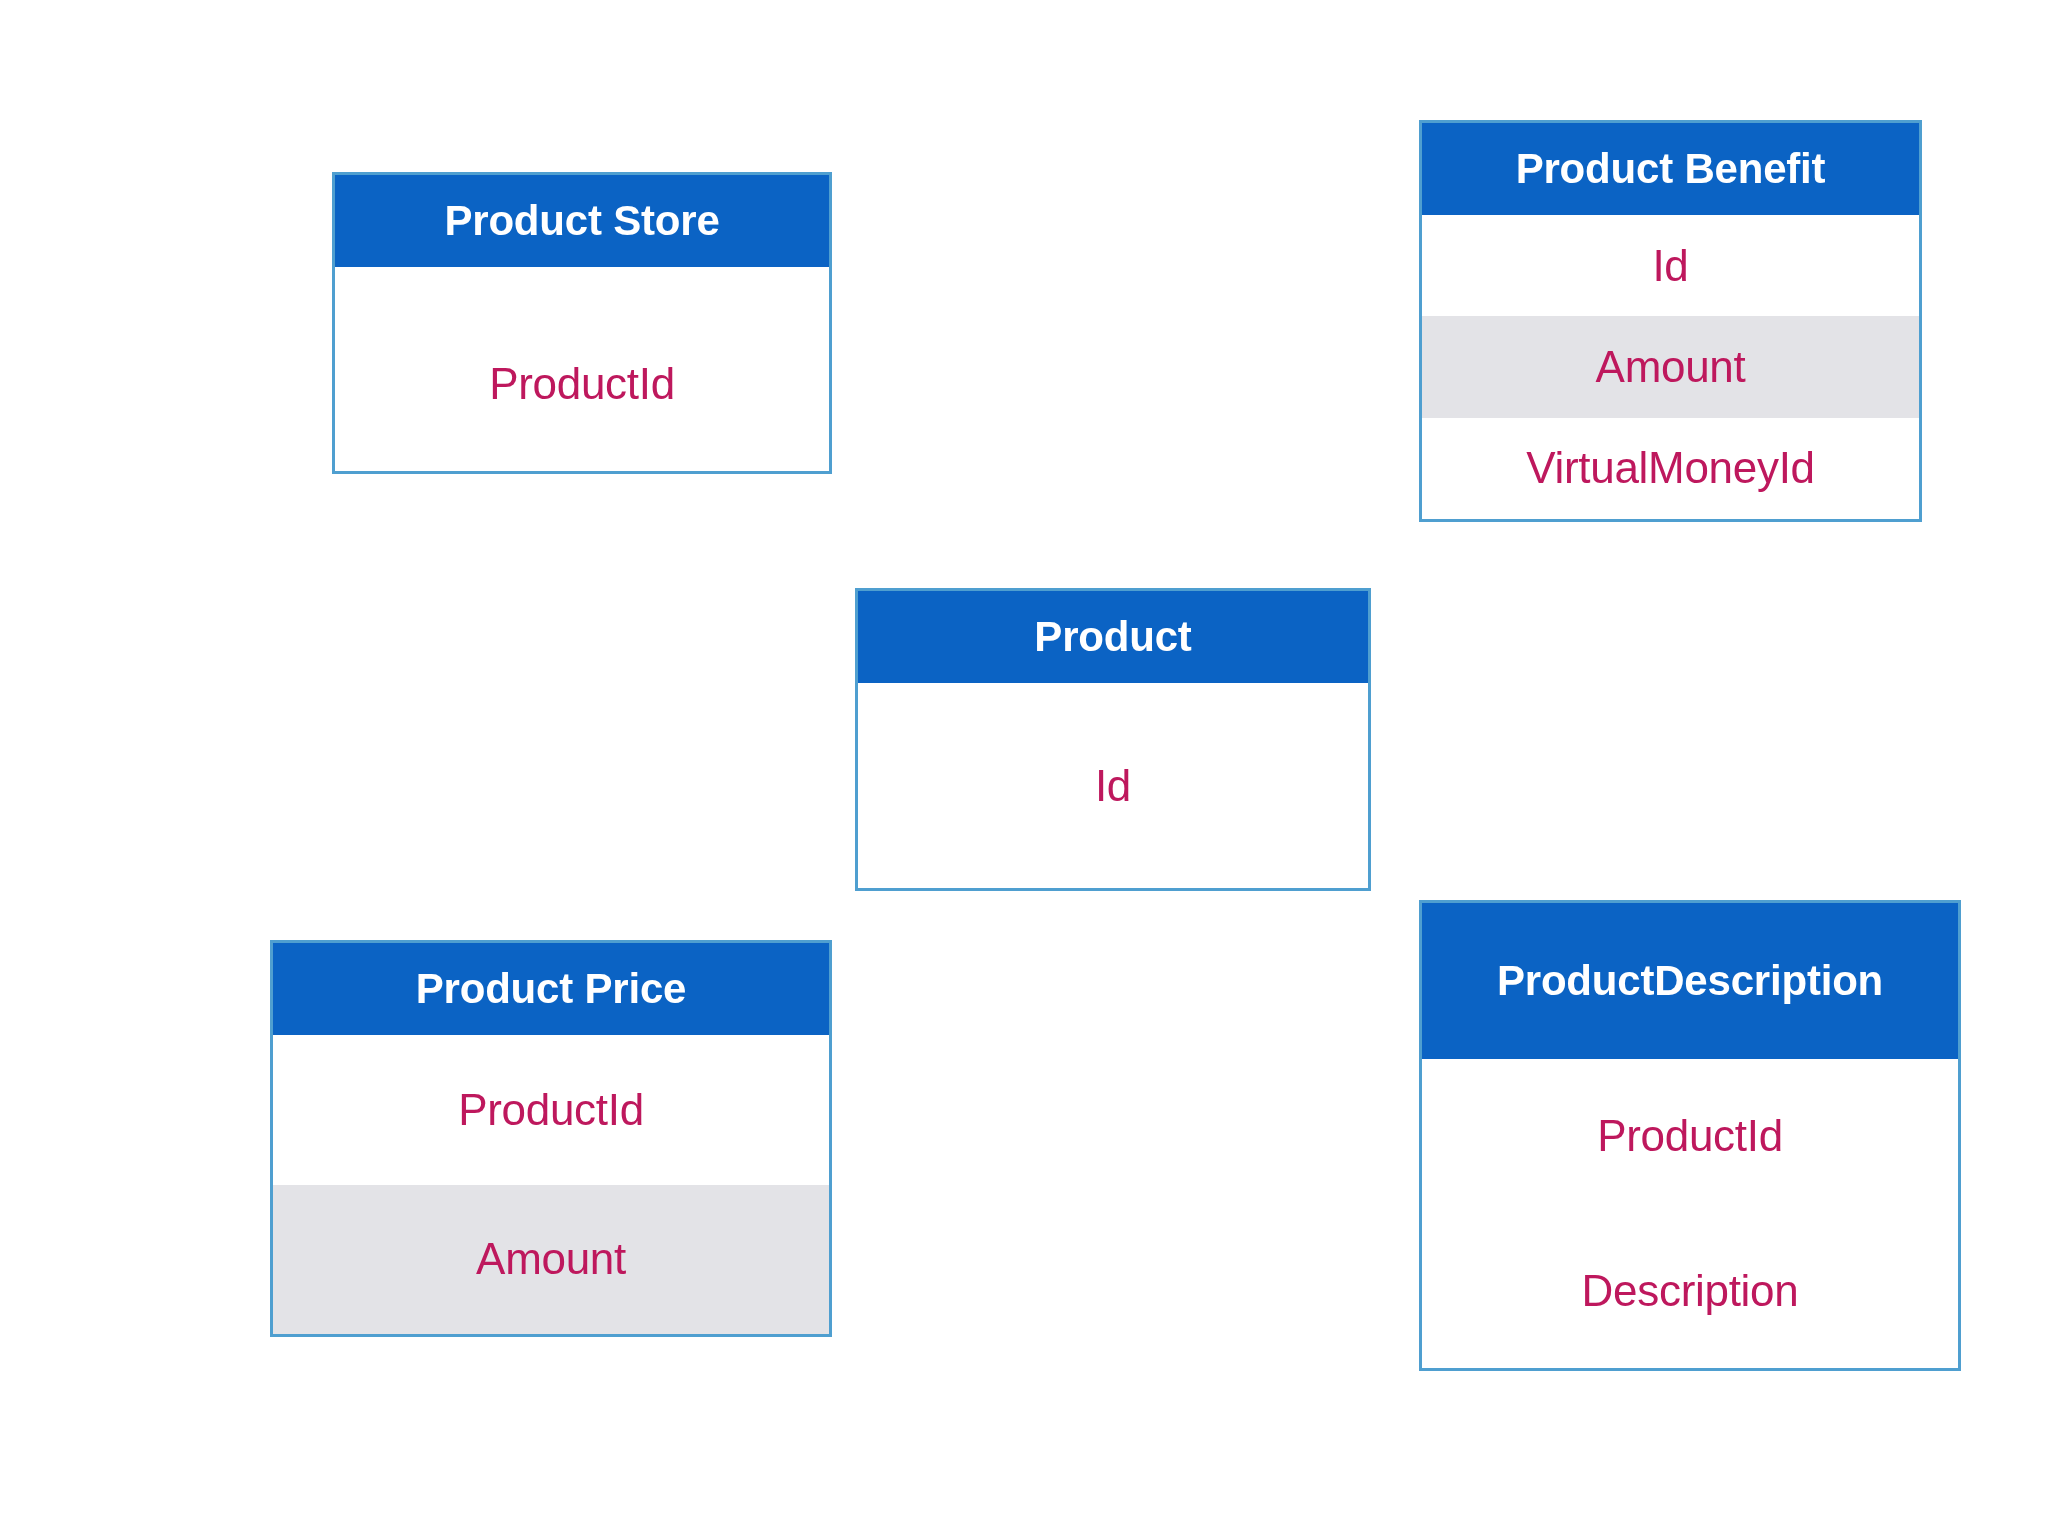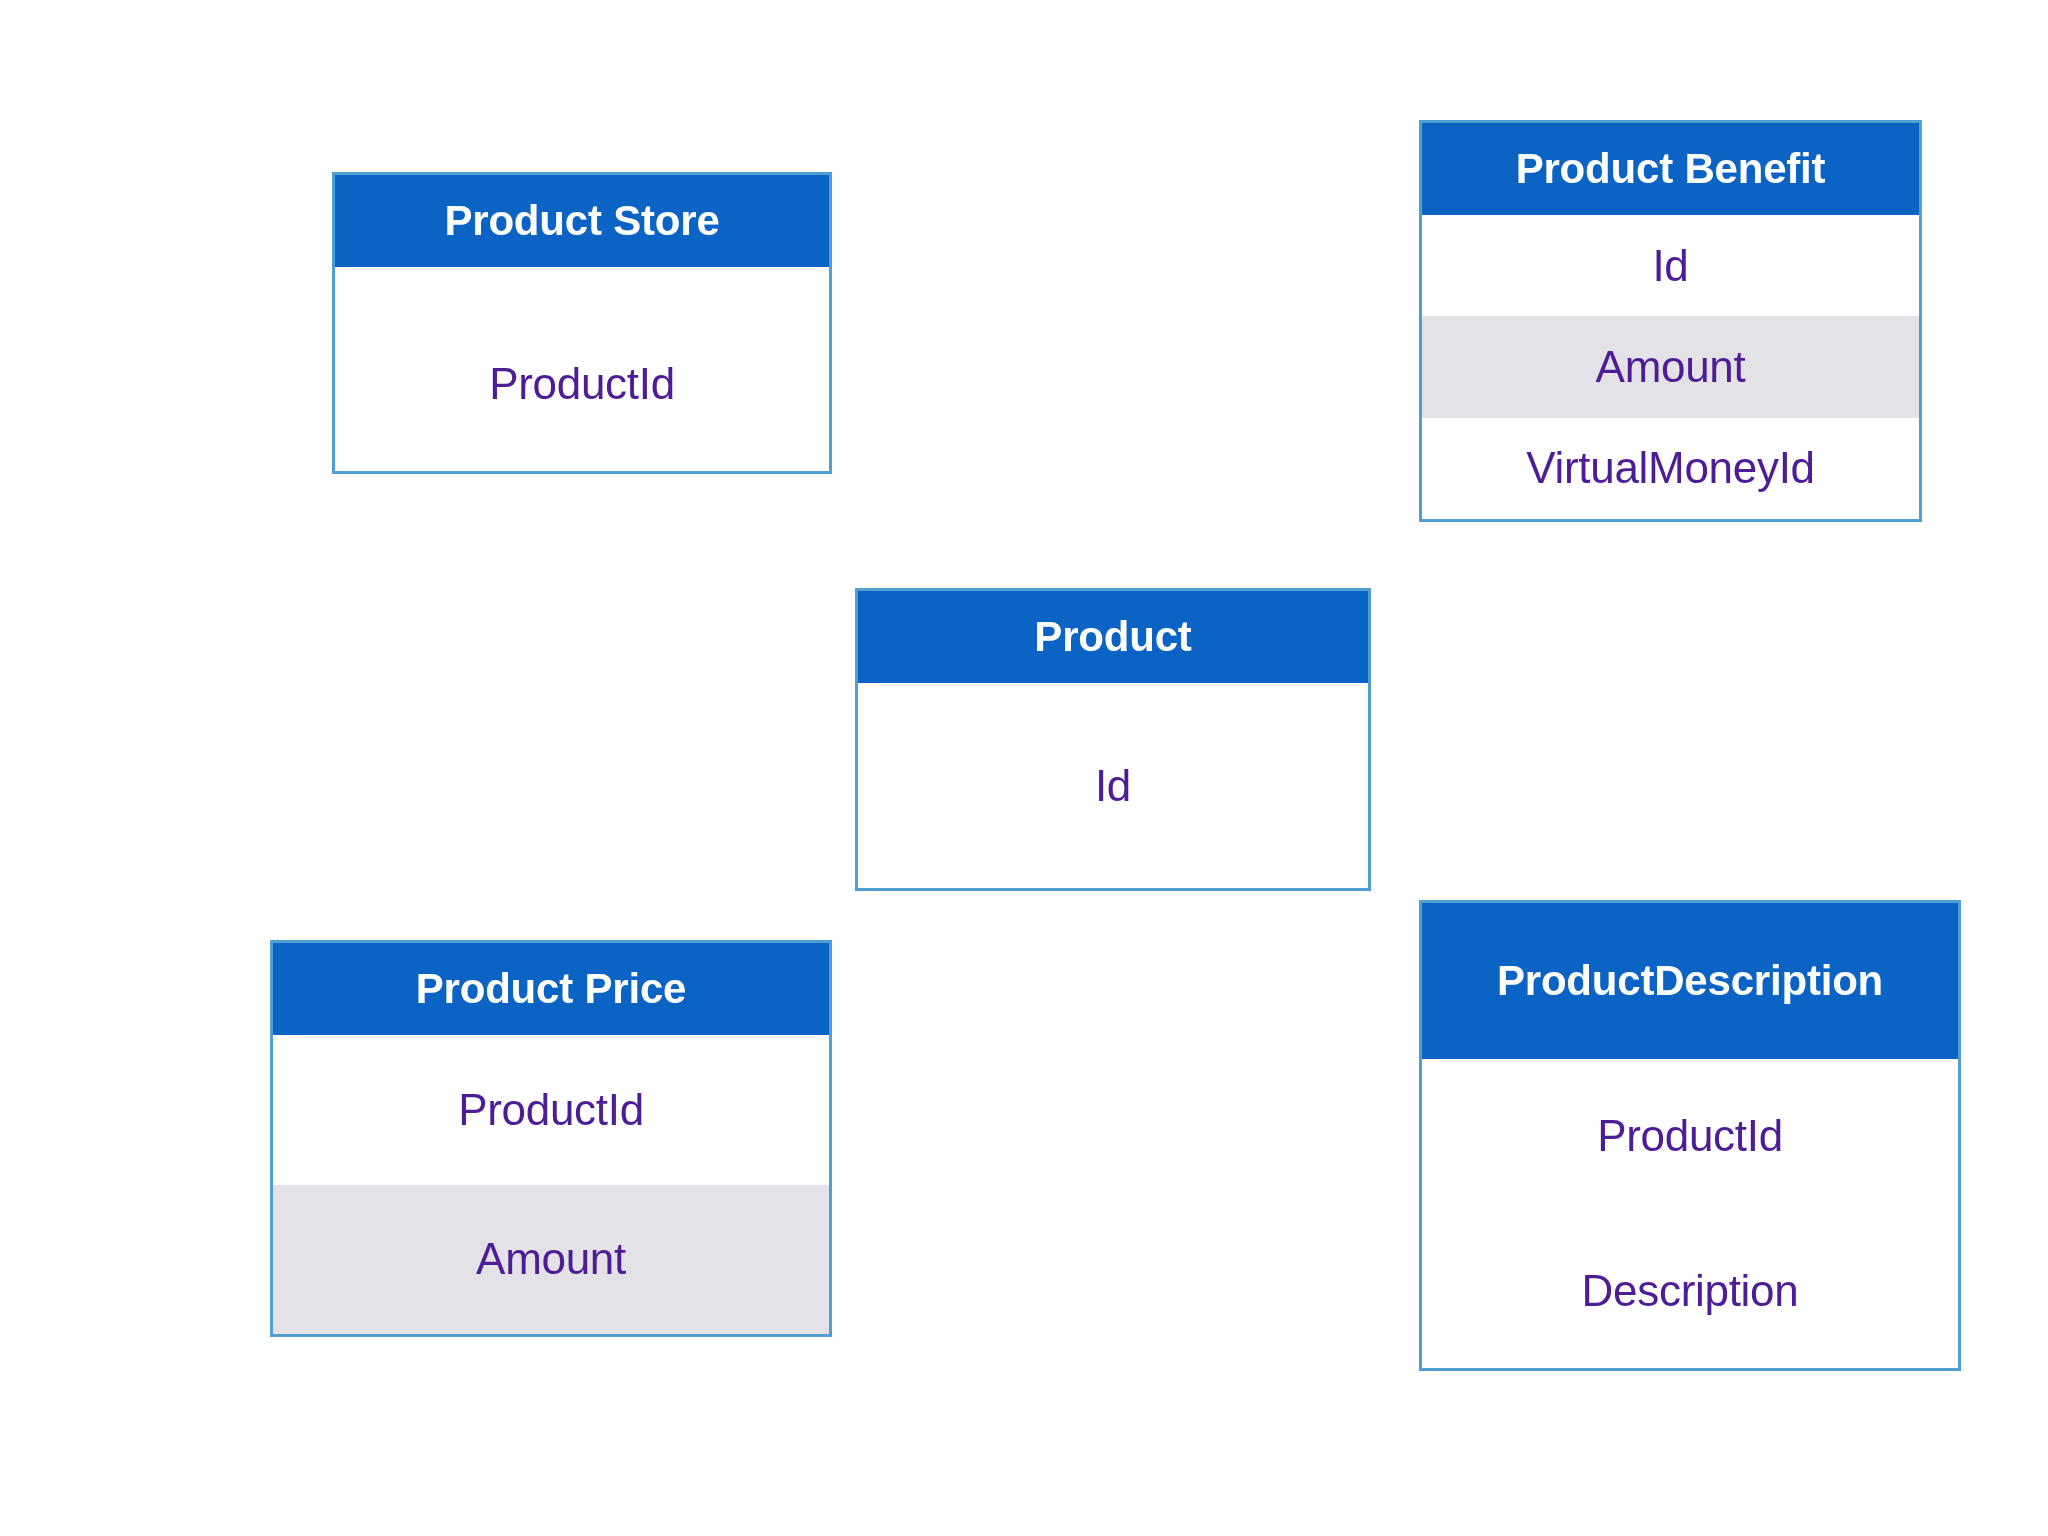--- a/index.html
+++ b/index.html
@@ -41,21 +41,21 @@
     letter-spacing: -0.2px;
     box-sizing: border-box;
     padding: 20px 10px;
   }
 
   .entity-row {
     flex: 1 1 0;
     display: flex;
     align-items: center;
     justify-content: center;
-    color: #4c1d95;
+    color: #be185d;
     text-align: center;
     box-sizing: border-box;
     padding: 0 23px;
     letter-spacing: -0.3px;
   }
 
   .entity-row.row-white { background: #ffffff; }
   .entity-row.row-gray  { background: #e3e3e7; text-align: right; }
 
   

